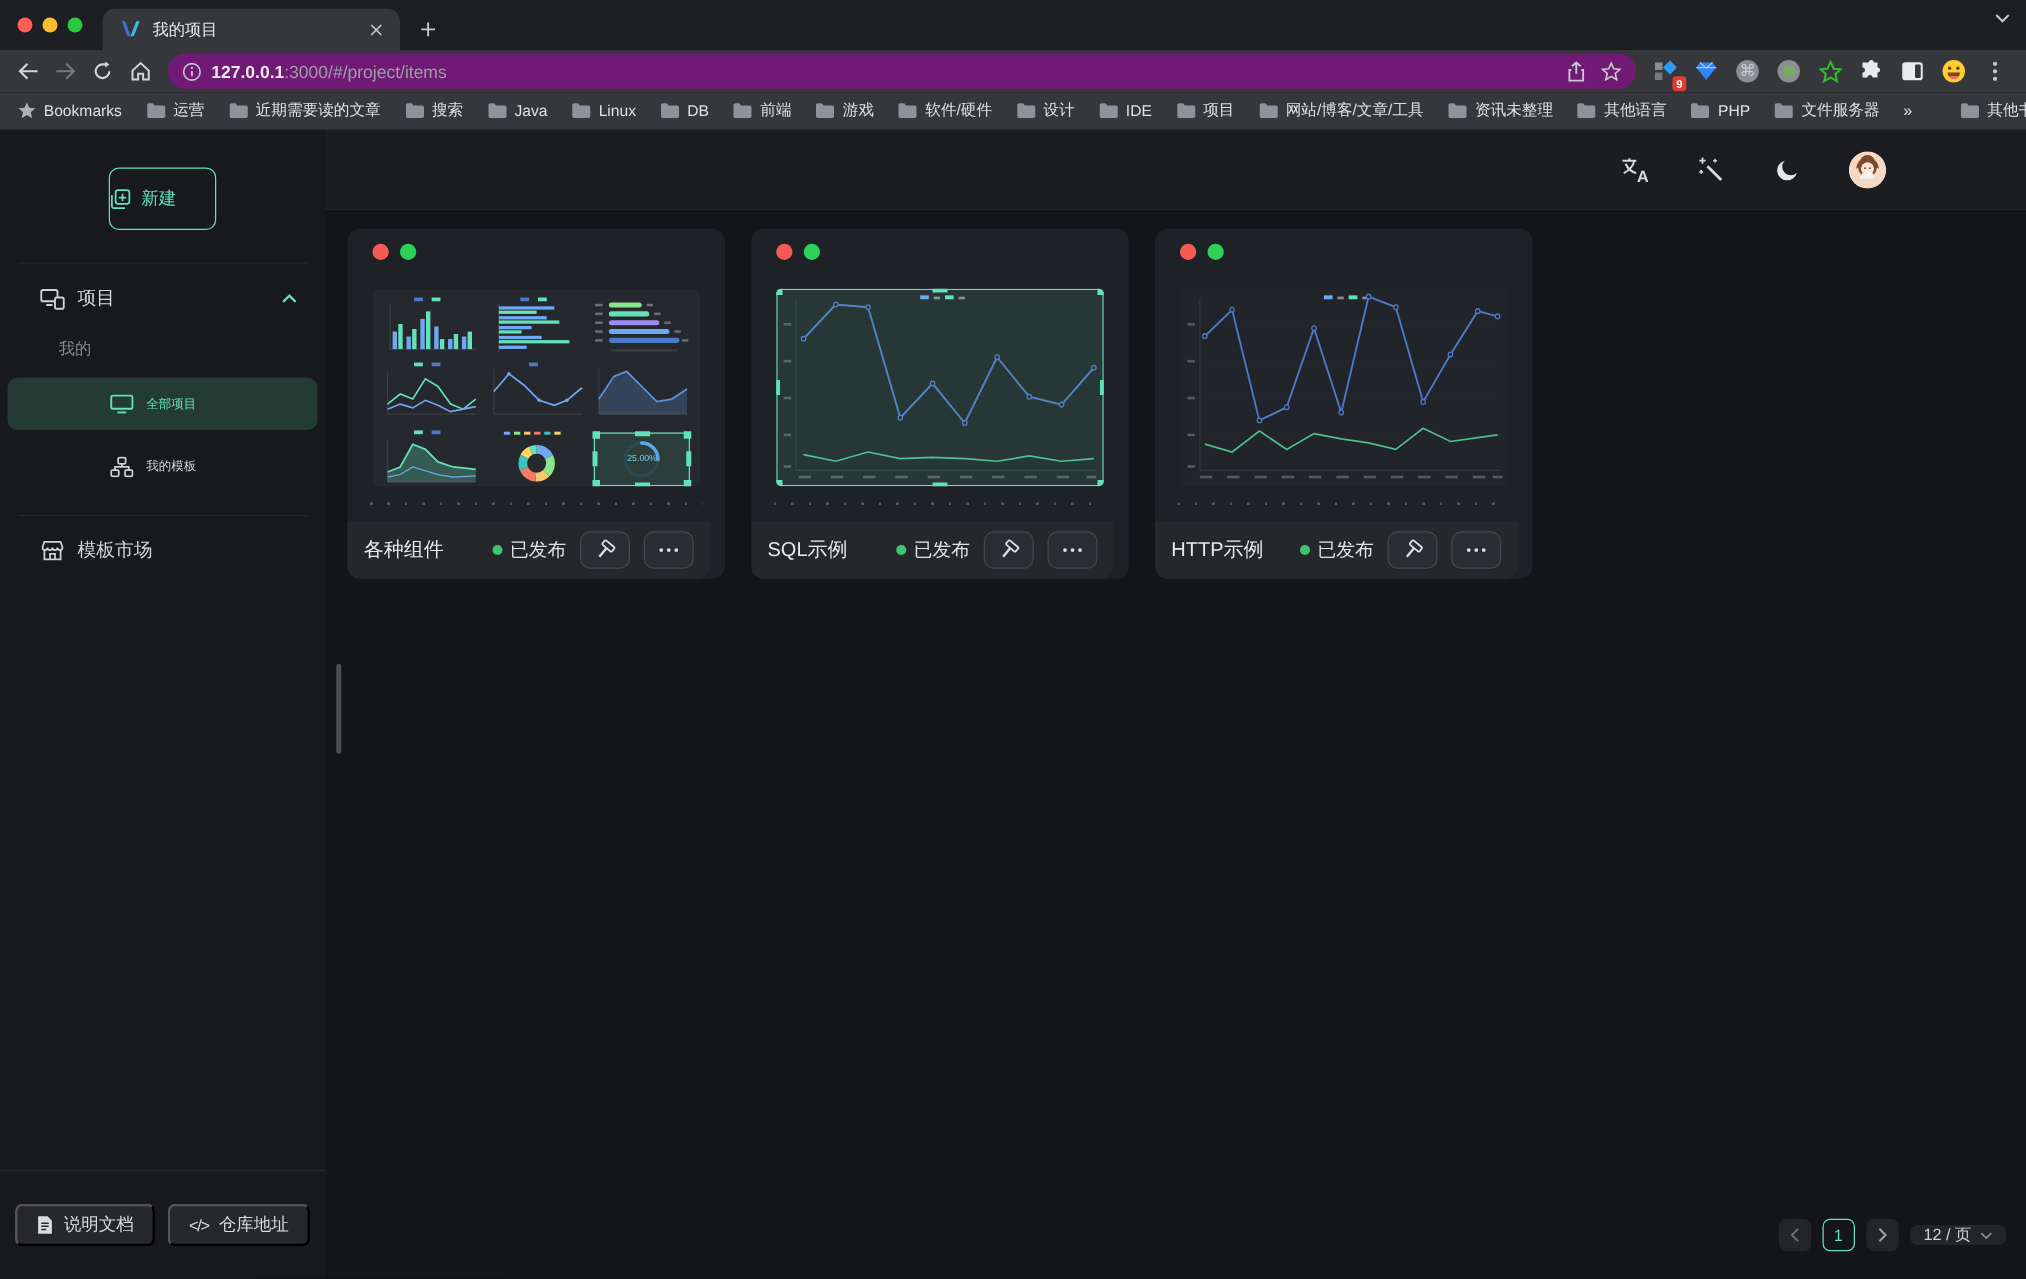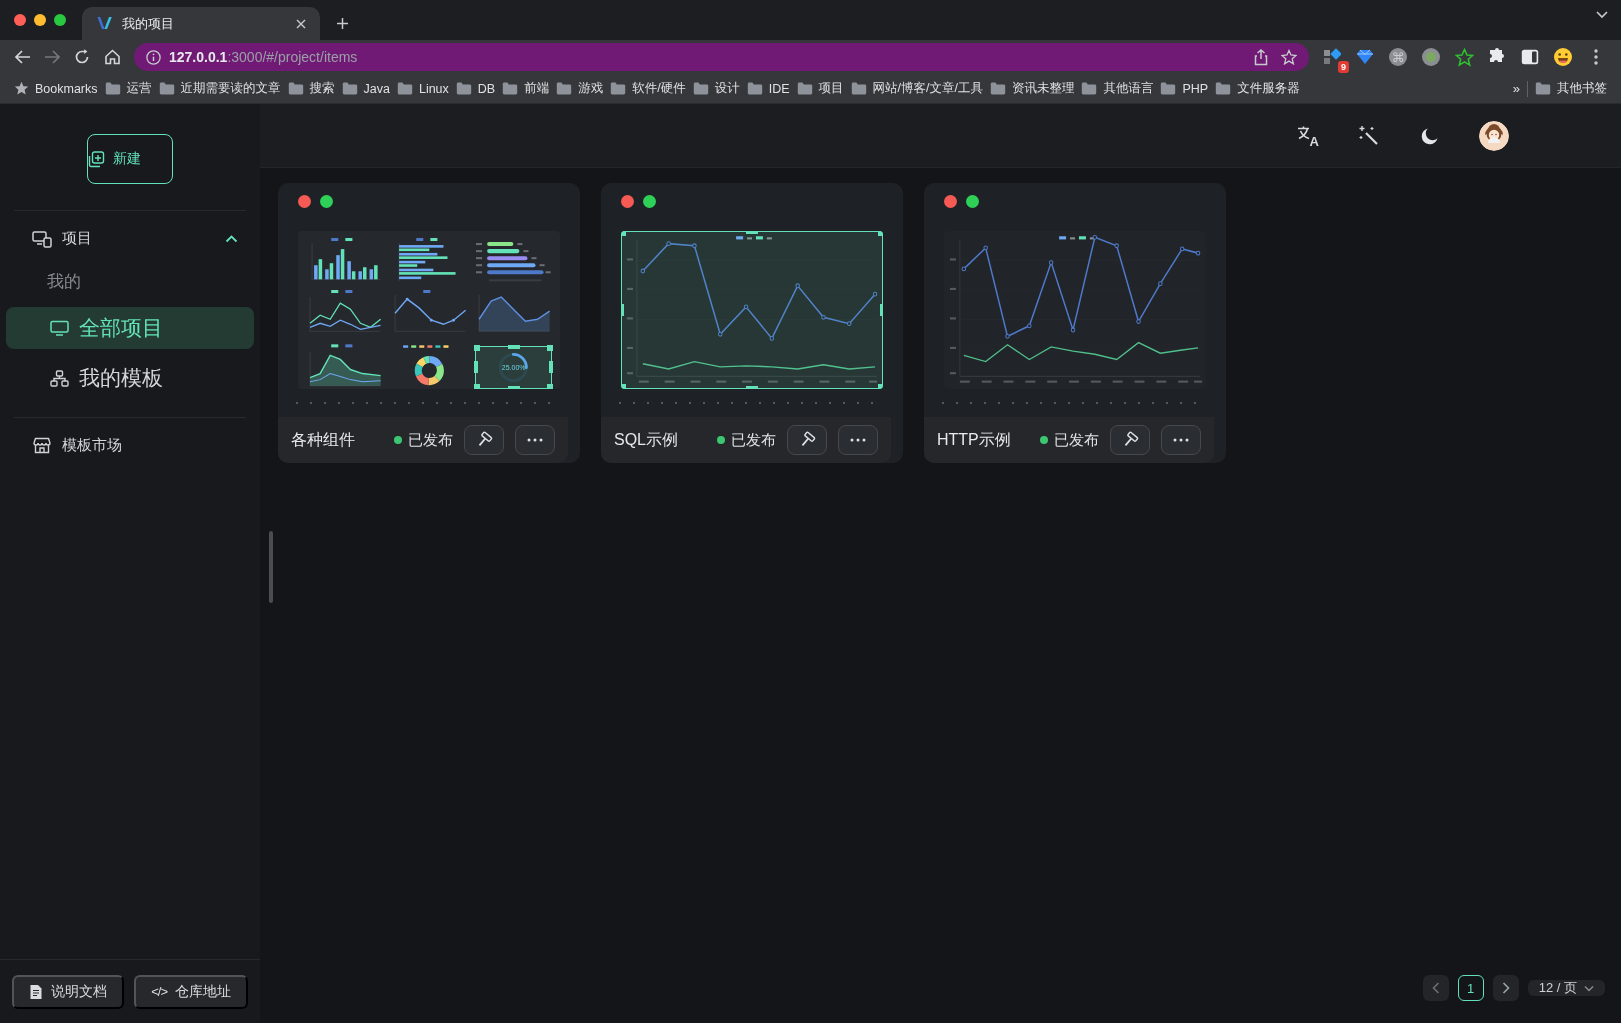--- a/index.html
+++ b/index.html
@@ -22,36 +22,36 @@
   .nav-ico { width:28px; height:28px; display:grid; place-items:center; border-radius:50%; }
   .urlbar { flex:1; height:28px; background:#701a75; border-radius:14px; margin:0 8px 0 6px; display:flex; align-items:center; padding:0 6px 0 12px; }
   .url-text { font-size:14px; margin-left:8px; white-space:nowrap; }
   .url-host { color:#e8eaed; } .url-rest { color:#9aa0a6; }
   .urlbar .spacer { flex:1; }
   .ext-row { display:flex; align-items:center; gap:7px; padding-right:4px; }
   .ext { width:26px; height:26px; display:grid; place-items:center; position:relative; }
   .ext-badge { position:absolute; right:-4px; bottom:-3px; background:#e23b33; color:#fff; font-size:9px; line-height:12px; padding:0 3px; border-radius:3px; font-weight:bold; }
   .glyph-cmd { font-family:"DejaVu Sans",sans-serif; color:#c9ccd0; font-size:13px; }
 
-  .bookmarks { height:30px; background:#36373a; border-bottom:1px solid #2a2b2e; display:flex; align-items:center; padding:0 14px; gap:7px; font-size:12.5px; color:#dfe1e4; }
+  .bookmarks { height:30px; background:#36373a; border-bottom:1px solid #2a2b2e; display:flex; align-items:center; padding:0 14px; gap:19px; font-size:12.5px; color:#dfe1e4; }
   .bm { display:flex; align-items:center; gap:6px; white-space:nowrap; }
   .bm-sep { width:1px; height:16px; background:#5f6368; }
   .bm-overflow { margin-left:auto; color:#dfe1e4; font-size:13px; }
 
   
   .app { height:919px; display:flex; position:relative; }
   .sidebar { width:260px; background:#17191d; display:flex; flex-direction:column; flex-shrink:0; }
   .btn-new { margin:30px auto 0; display:flex; align-items:center; gap:8px; width:86px; height:50px; border:1px solid #63e2b7; color:#63e2b7; border-radius:8px; background:transparent; font-size:14px; cursor:pointer; }
   .side-div { height:1px; background:#26292d; margin:26px 14px 0; }
   .nav-row { display:flex; align-items:center; gap:10px; padding:18px 22px 6px 32px; font-size:15px; color:#d4d7da; }
   .nav-row .chev { margin-left:auto; }
-  .nav-owner { padding:16px 0 6px 47px; font-size:17px; color:#85898f; }
-  .nav-item { margin:8px 6px 0; height:42px; border-radius:8px; display:flex; align-items:center; gap:10px; padding-left:44px; font-size:21px; color:#d4d7da; cursor:pointer; }
+  .nav-owner { padding:16px 0 6px 47px; font-size:13px; color:#85898f; }
+  .nav-item { margin:8px 6px 0; height:42px; border-radius:8px; display:flex; align-items:center; gap:10px; padding-left:82px; font-size:10px; color:#d4d7da; cursor:pointer; }
   .nav-item.selected { background:#243b33; color:#63e2b7; }
-  .side-footer { margin-top:auto; border-top:1px solid #26292d; height:64px; display:flex; align-items:center; justify-content:space-between; padding:0 12px; }
+  .side-footer { margin-top:auto; border-top:1px solid #26292d; height:87px; display:flex; align-items:center; justify-content:space-between; padding:0 12px; }
   .side-btn { display:flex; align-items:center; gap:8px; background:#26282c; border-radius:6px; height:34px; padding:0 15px; font-size:14px; color:#dadde0; cursor:pointer; }
   .code-glyph { color:#dadde0; font-size:13px; letter-spacing:-1px; }
 
   .main { flex:1; display:flex; flex-direction:column; background:#131519; position:relative; }
   .main-header { height:64px; background:#1b1d21; border-bottom:1px solid #24262a; display:flex; align-items:center; padding:0 112px 0 30px; }
   .page-title { font-size:32px; color:#fc2b2b; font-weight:400; }
   .header-actions { margin-left:auto; display:flex; align-items:center; gap:37px; }
   .h-ico { width:24px; height:24px; display:grid; place-items:center; cursor:pointer; }
   .avatar { width:30px; height:30px; border-radius:50%; overflow:hidden; cursor:pointer; }
 

